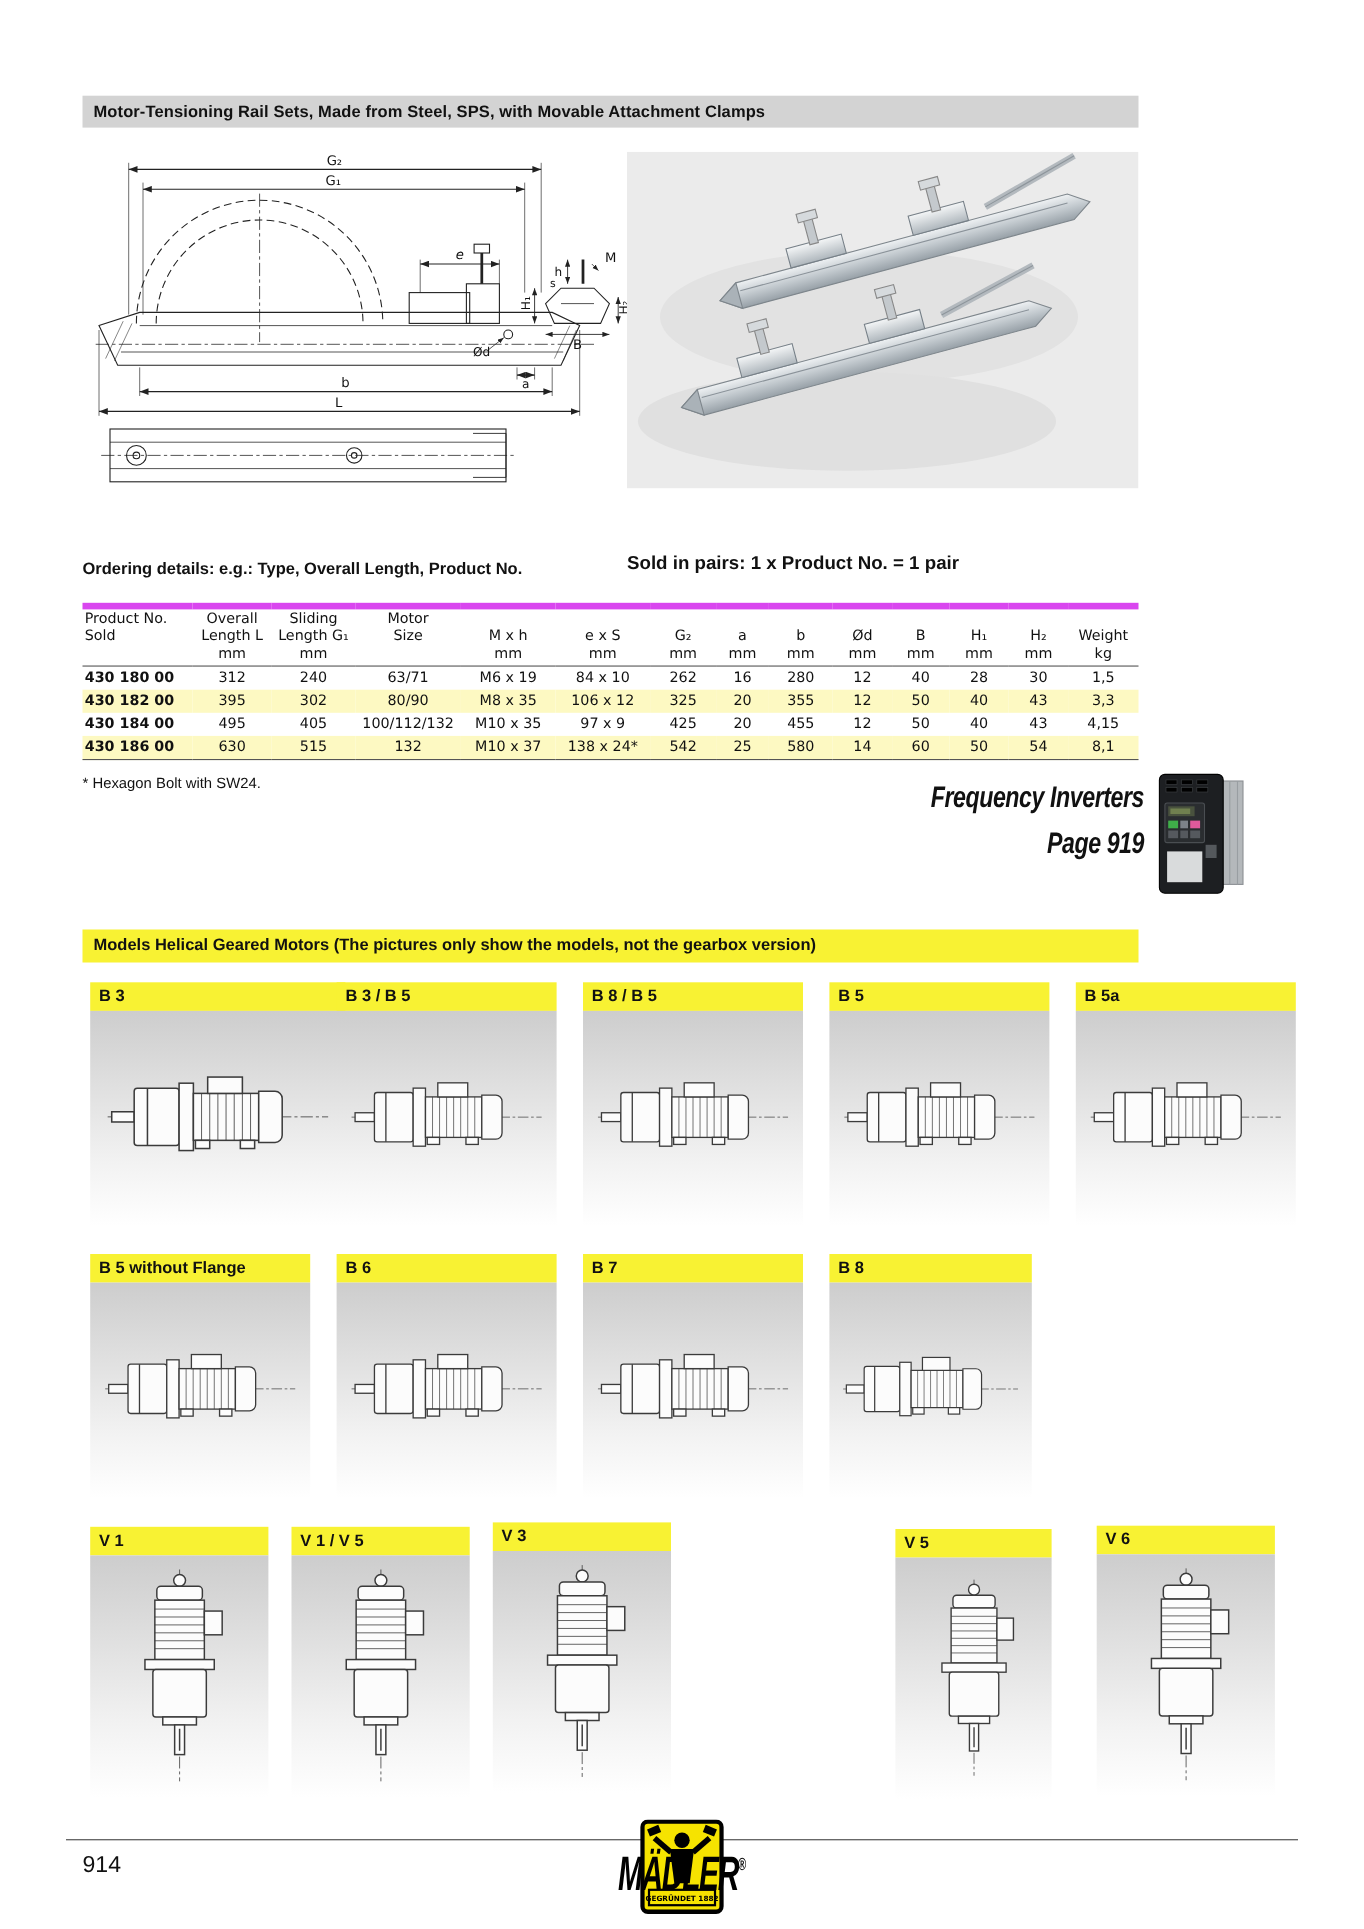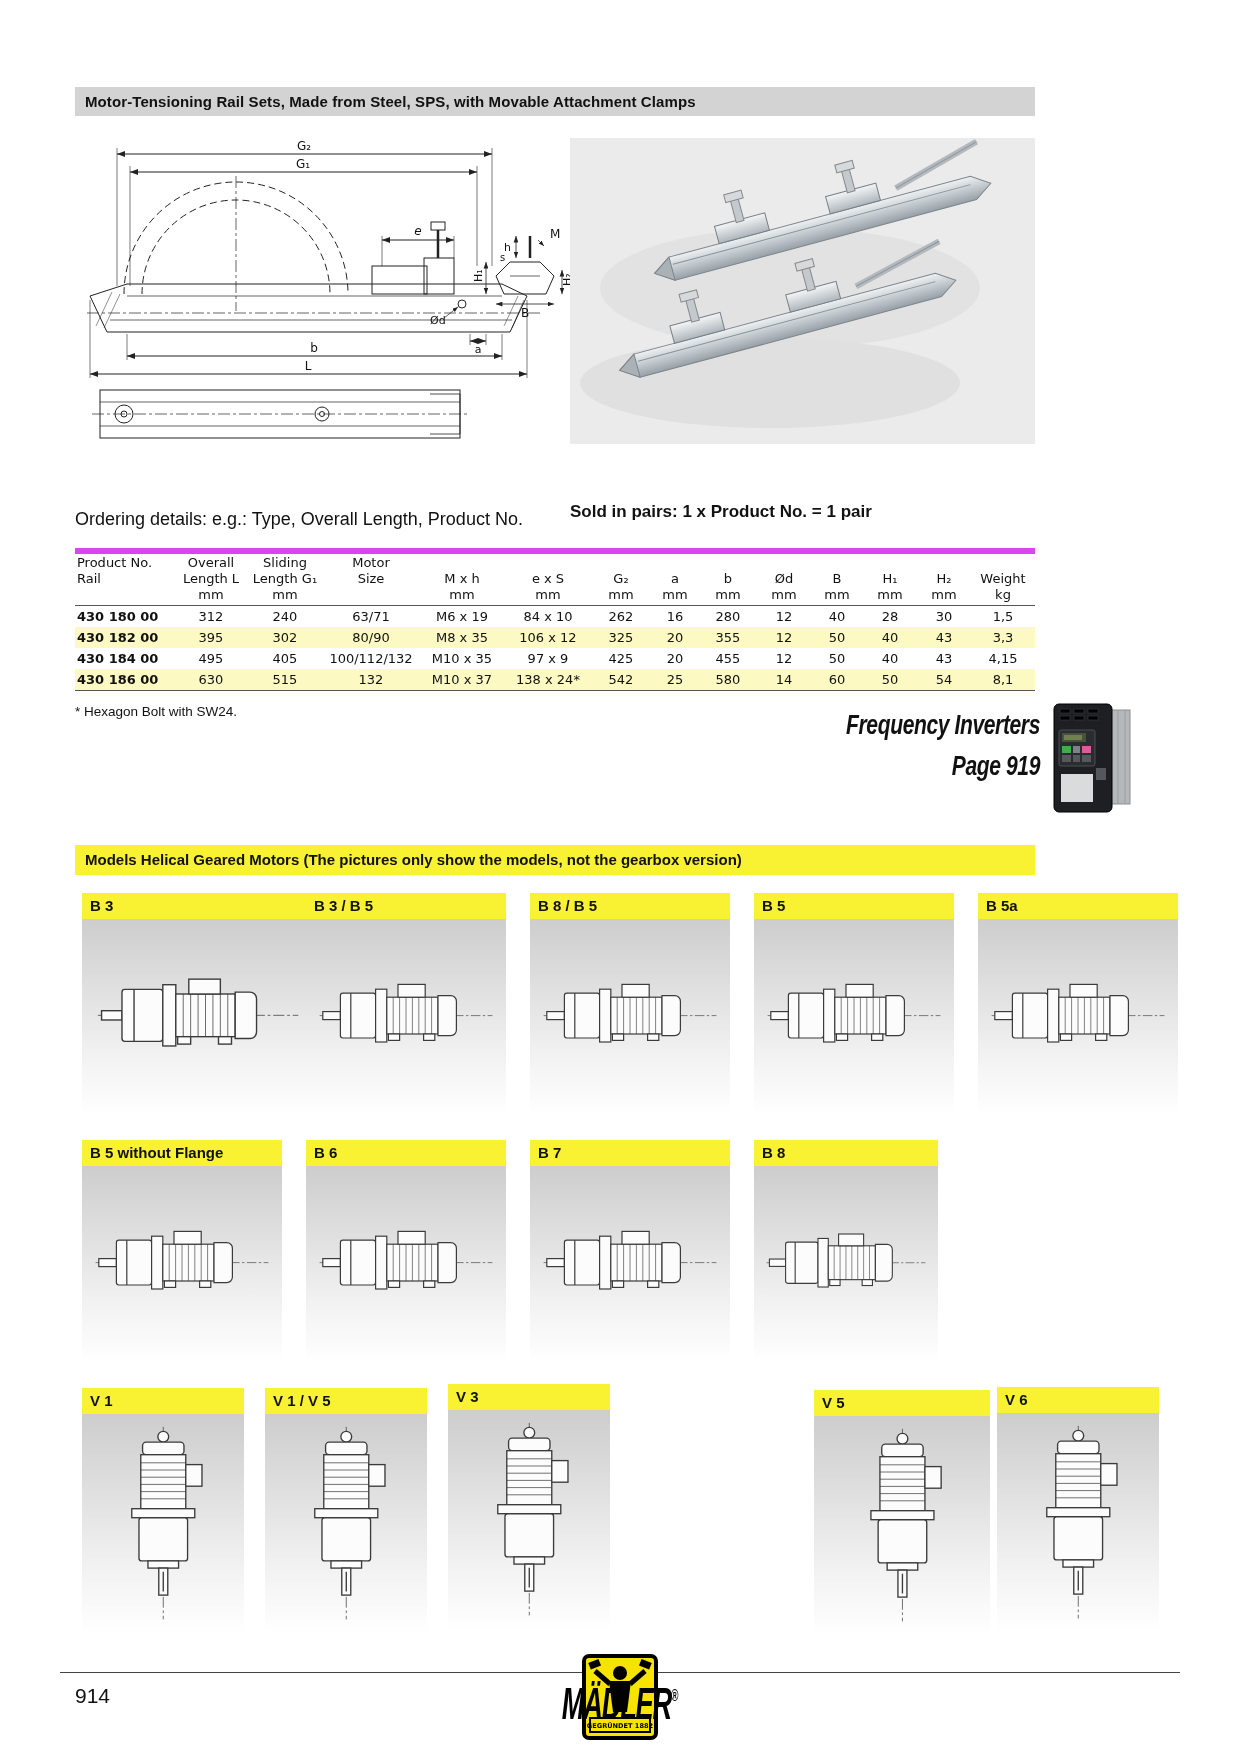--- a/index.html
+++ b/index.html
@@ -8,21 +8,21 @@
 
   
   .header-bar{position:absolute;left:75px;top:87px;width:960px;height:29px;
     background:#d3d3d3;font-weight:bold;font-size:15px;line-height:29px;
     padding-left:10px;box-sizing:border-box;letter-spacing:.1px;}
 
   
   .tech-drawing{position:absolute;left:72px;top:136px;width:505px;height:312px;}
   .product-photo{position:absolute;left:570px;top:138px;width:465px;height:306px;}
 
-  .ordering{position:absolute;left:75px;top:509px;font-size:18px;font-weight:normal;}
+  .ordering{position:absolute;left:75px;top:509px;font-size:15px;font-weight:bold;}
   .soldpairs{position:absolute;left:570px;top:502px;font-size:17px;font-weight:bold;}
 
   
   .spec-table-wrap{position:absolute;left:75px;top:548px;width:960px;}
   table.spec{width:100%;border-collapse:collapse;table-layout:fixed;
     font-family:"DejaVu Sans",sans-serif;font-size:13px;}
   table.spec thead{border-top:6px solid #d946ef;border-bottom:1px solid #555;}
   table.spec tbody{border-bottom:1px solid #555;}
   table.spec th{font-weight:normal;vertical-align:bottom;padding:1px 2px 2px 2px;text-align:center;}
   table.spec td{padding:1px 2px;text-align:center;height:19px;}
@@ -276,21 +276,21 @@
           <col style="width:54px">
           <col style="width:52px">
           <col style="width:54px">
         <col style="width:54px">
           <col style="width:64px">
       </colgroup>
       <thead>
         <tr>
           <th>
               <div class="hl">Product No.</div>
-              <div class="hl">Rail</div>
+              <div class="hl">Sold</div>
               <div class="hl"></div>
             </th>
           <th>
               <div class="hl">Overall</div>
               <div class="hl">Length L</div>
               <div class="hl">mm</div>
             </th>
           <th>
               <div class="hl">Sliding</div>
               <div class="hl">Length G₁</div>
@@ -547,21 +547,21 @@
       </div>
   </div>
   <div class="card" style="left:448px;top:1384px;width:162px">
     <div class="lbl">V 3</div>
     <div class="img" style="height:220px">
         <svg viewBox="0 0 150 220">
           <use href="#motor-v"></use>
         </svg>
       </div>
   </div>
-  <div class="card" style="left:814px;top:1390px;width:176px">
+  <div class="card" style="left:814px;top:1390px;width:142px">
     <div class="lbl">V 5</div>
     <div class="img" style="height:220px">
         <svg viewBox="0 0 150 220">
           <use href="#motor-v"></use>
         </svg>
       </div>
   </div>
   <div class="card" style="left:997px;top:1387px;width:162px">
     <div class="lbl">V 6</div>
     <div class="img" style="height:220px">

